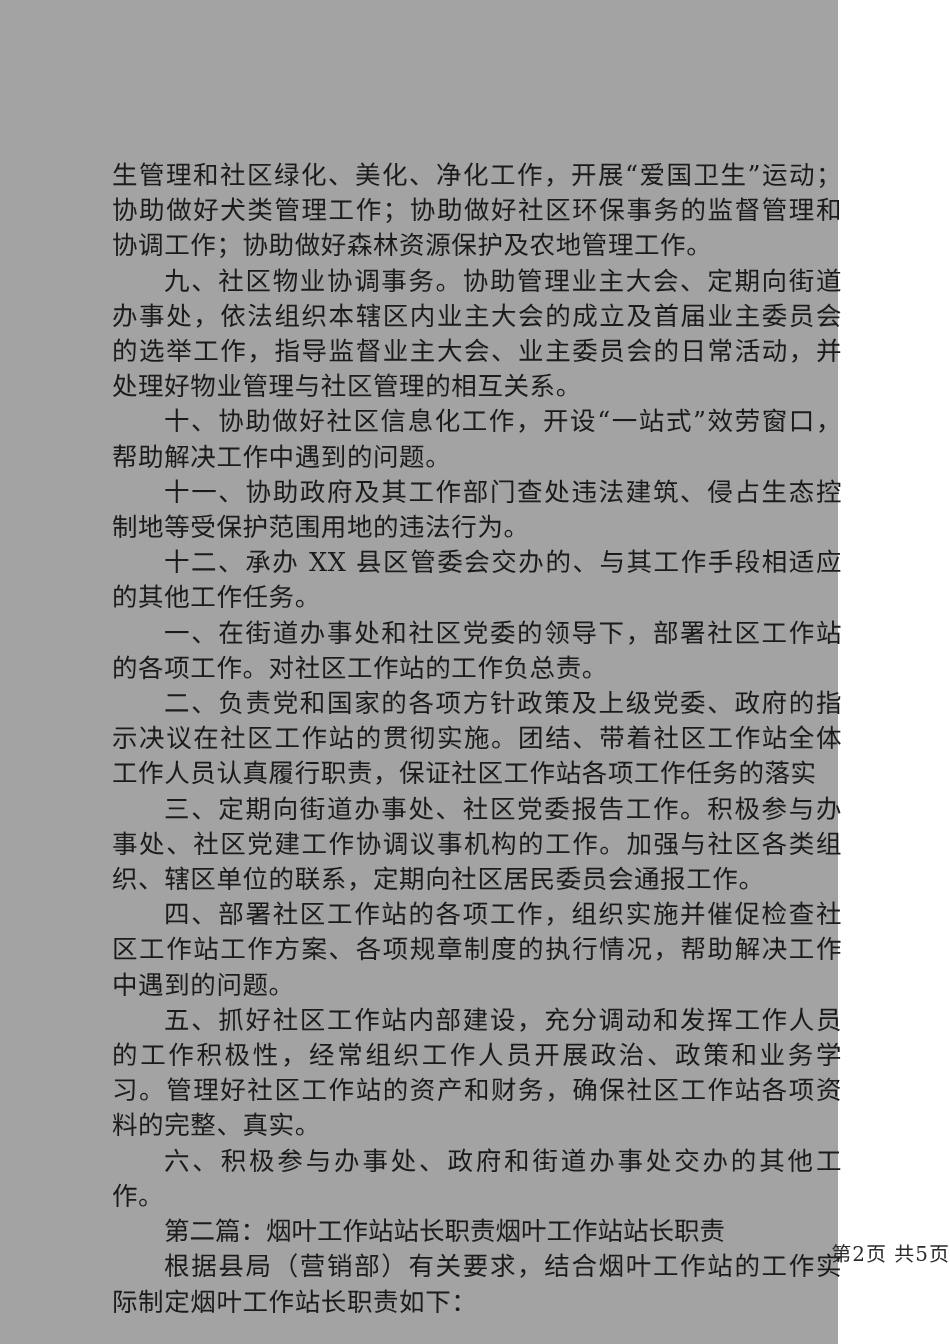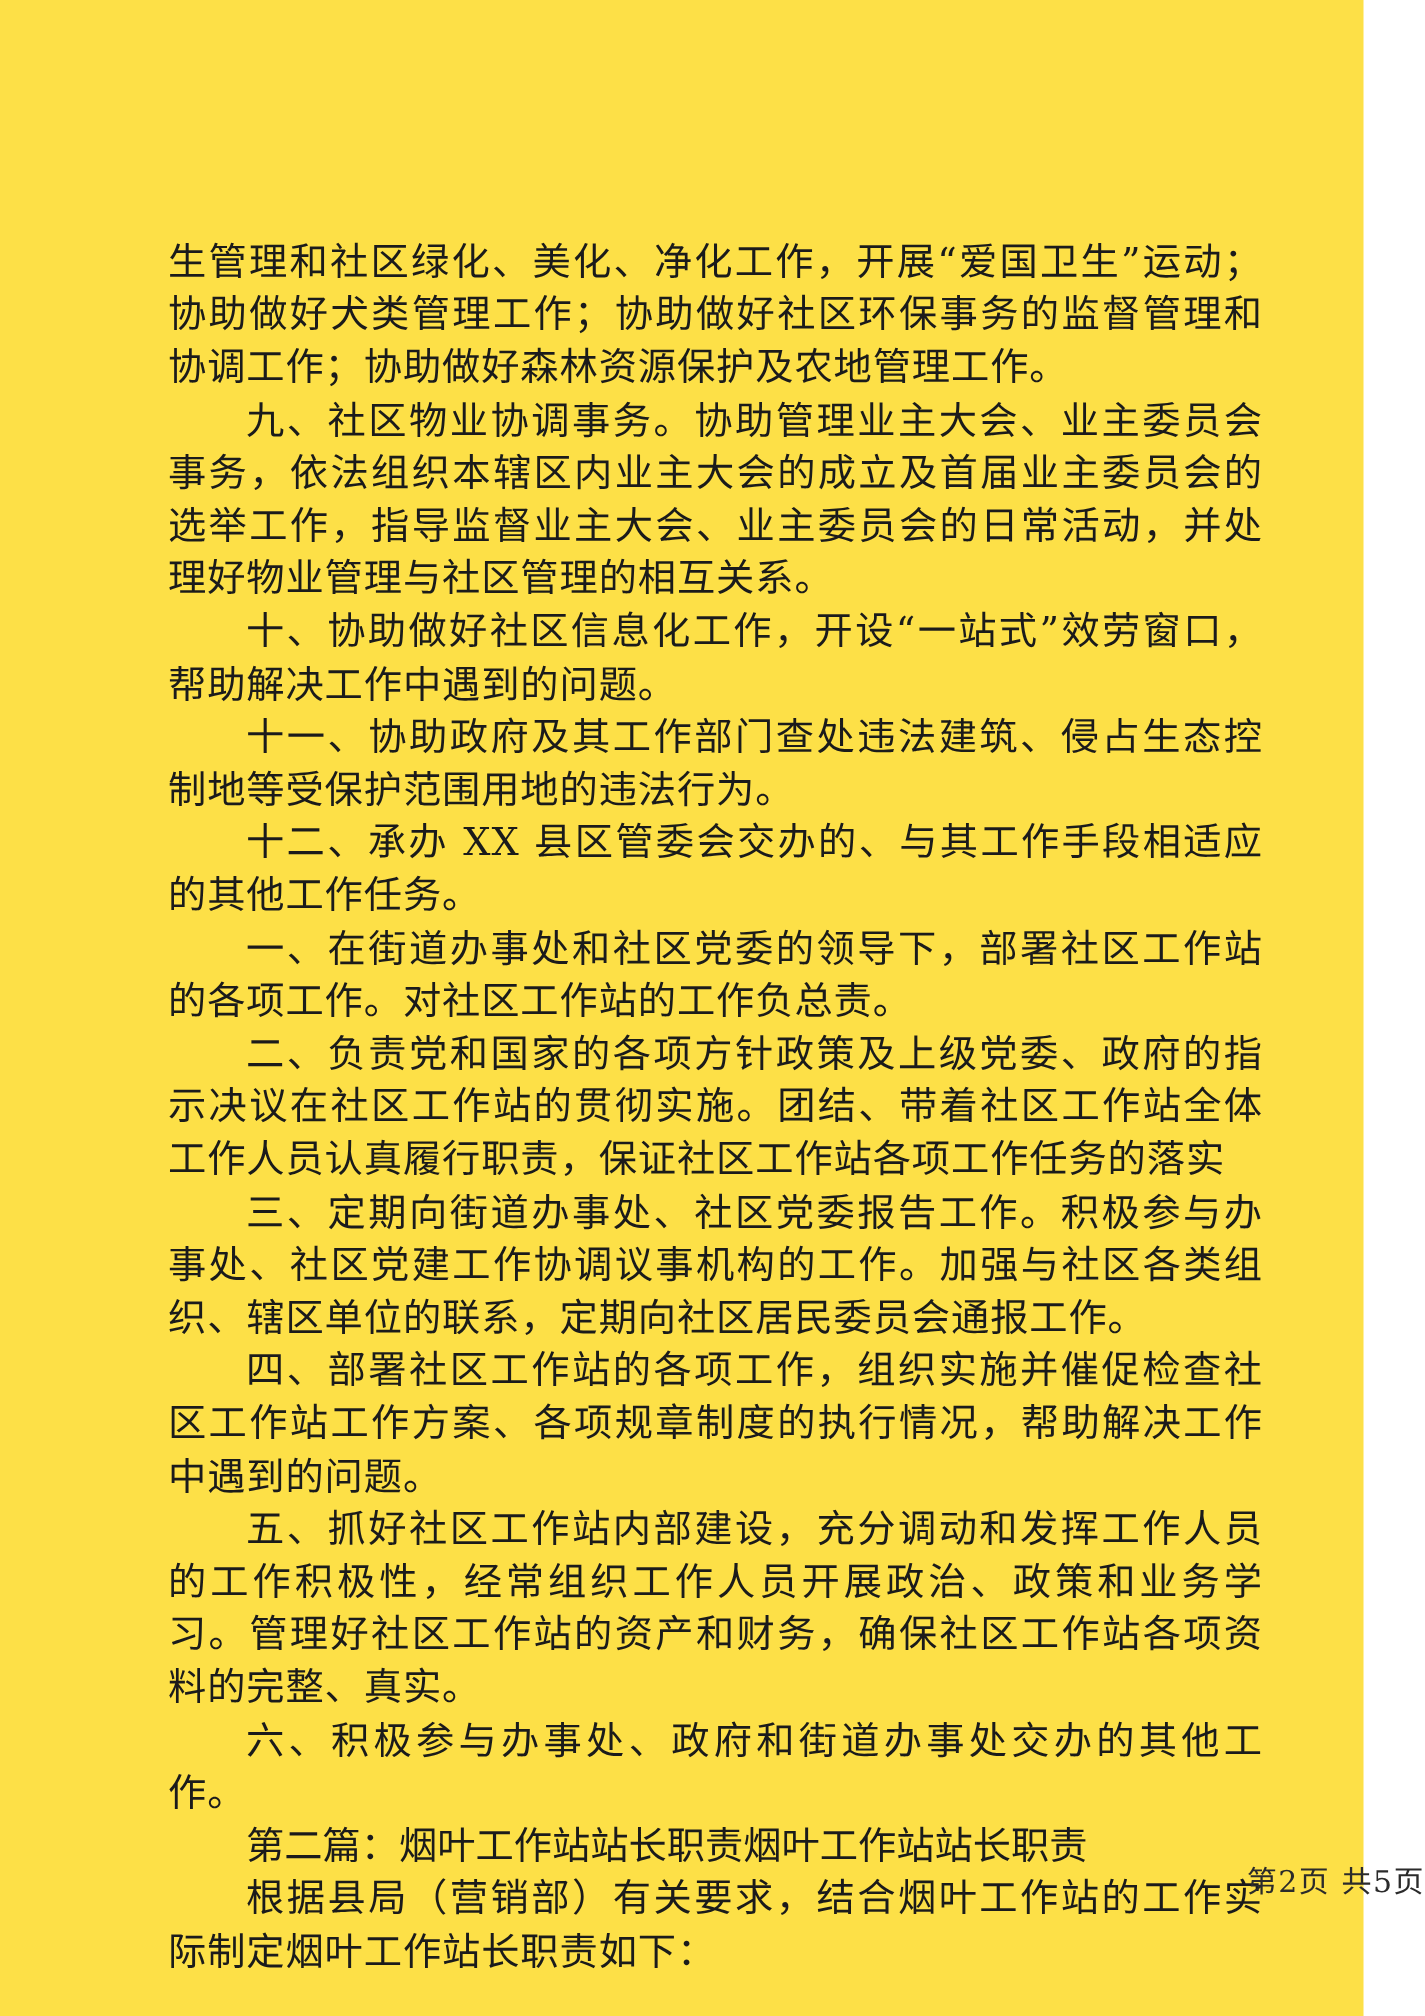--- a/index.html
+++ b/index.html
@@ -10,23 +10,23 @@
   body {
     width: 950px;
     height: 1344px;
     background: #ffffff;
     font-family: "DejaVu Sans", "Liberation Sans", sans-serif;
     overflow: hidden;
   }
 
   .page {
     position: relative;
-    width: 909px;
+    width: 838px;
     height: 1344px;
-    background: #fde047;
+    background: #a3a3a3;
     box-sizing: border-box;
   }
 
   .content {
     position: absolute;
     left: 112px;
     top: 158px;
     width: 730px;
   }
 
@@ -71,21 +71,21 @@
 </style>
 </head>
 <body>
 
 <div class="page">
 
   <div class="content">
 
     <p class="para cont">生管理和社区绿化、美化、净化工作，开展“爱国卫生”运动；协助做好犬类管理工作；协助做好社区环保事务的监督管理和协调工作；协助做好森林资源保护及农地管理工作。</p>
 
-    <p class="para indent">九、社区物业协调事务。协助管理业主大会、业主委员会事务，依法组织本辖区内业主大会的成立及首届业主委员会的选举工作，指导监督业主大会、业主委员会的日常活动，并处理好物业管理与社区管理的相互关系。</p>
+    <p class="para indent">九、社区物业协调事务。协助管理业主大会、定期向街道办事处，依法组织本辖区内业主大会的成立及首届业主委员会的选举工作，指导监督业主大会、业主委员会的日常活动，并处理好物业管理与社区管理的相互关系。</p>
 
     <p class="para indent">十、协助做好社区信息化工作，开设“一站式”效劳窗口，帮助解决工作中遇到的问题。</p>
 
     <p class="para indent">十一、协助政府及其工作部门查处违法建筑、侵占生态控制地等受保护范围用地的违法行为。</p>
 
     <p class="para indent">十二、承办 XX 县区管委会交办的、与其工作手段相适应的其他工作任务。</p>
 
 
     <p class="para indent">一、在街道办事处和社区党委的领导下，部署社区工作站的各项工作。对社区工作站的工作负总责。</p>
 

